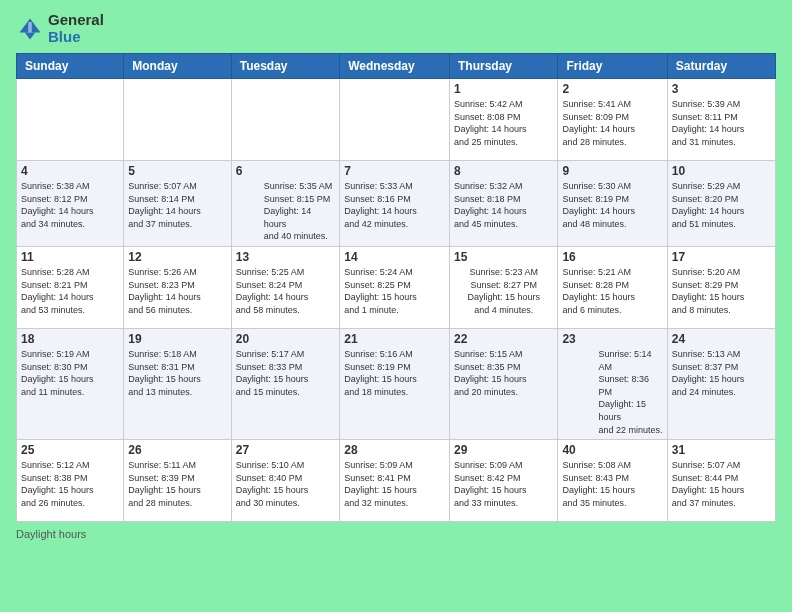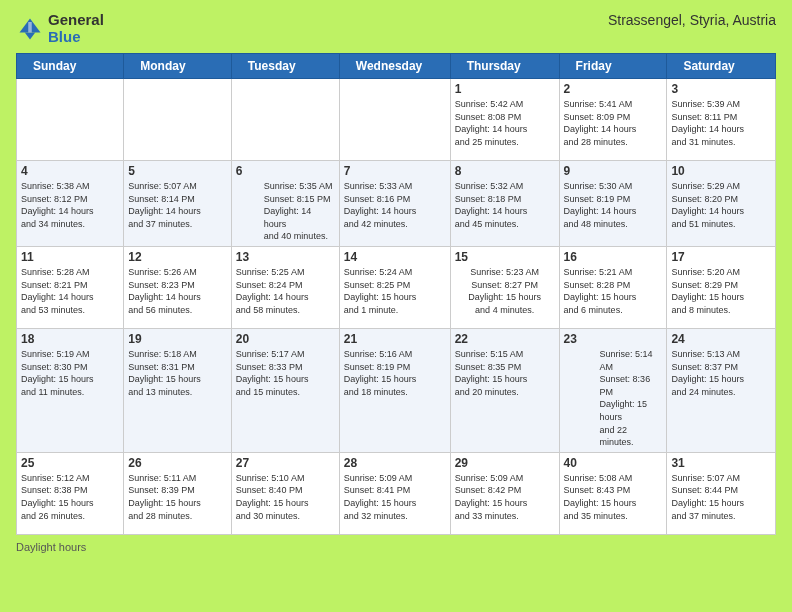--- a/index.html
+++ b/index.html
@@ -6,21 +6,21 @@
     body {
       font-family: Arial, sans-serif;
       background: #fff;
       width: 792px;
       height: 612px;
       overflow: hidden;
     }
     .page {
       width: 792px;
       height: 612px;
-      background: #bef264;
+      background: #86efac;
       padding: 12px 16px;
     }
     .header {
       display: flex;
       justify-content: space-between;
       align-items: flex-start;
       margin-bottom: 8px;
     }
     .logo {
       display: flex;
@@ -61,21 +61,21 @@
     .calendar {
       width: 100%;
       border-collapse: collapse;
       border: 1px solid #ccc;
     }
     .calendar th {
       background: #2a6db5;
       color: #fff;
       font-size: 12px;
       font-weight: bold;
-      padding: 5px 16px;
+      padding: 5px 8px;
       text-align: left;
       border: 1px solid #1e5a9a;
     }
     .calendar td {
       vertical-align: top;
       border: 1px solid #ccc;
       padding: 3px 4px;
       width: 113px;
       font-size: 9.5px;
       color: #333;
@@ -118,21 +118,20 @@
         <polygon points="16,4 28,20 4,20" fill="#2a6db5"></polygon>
         <polygon points="10,20 22,20 16,28" fill="#2a6db5"></polygon>
         <rect x="14" y="8" width="4" height="12" fill="#fff" opacity="0.5"></rect>
       </svg>
       <div class="logo-text">
         <span class="logo-general">General</span>
         <span class="logo-blue">Blue</span>
       </div>
     </div>
     <div class="title-block">
-      <div class="title-location">Strassengel, Styria, Austria</div>
     </div>
   </div>
 
   <table class="calendar">
     <thead>
       <tr>
       <th>Sunday</th>
           <th>Monday</th>
           <th>Tuesday</th>
           <th>Wednesday</th>

